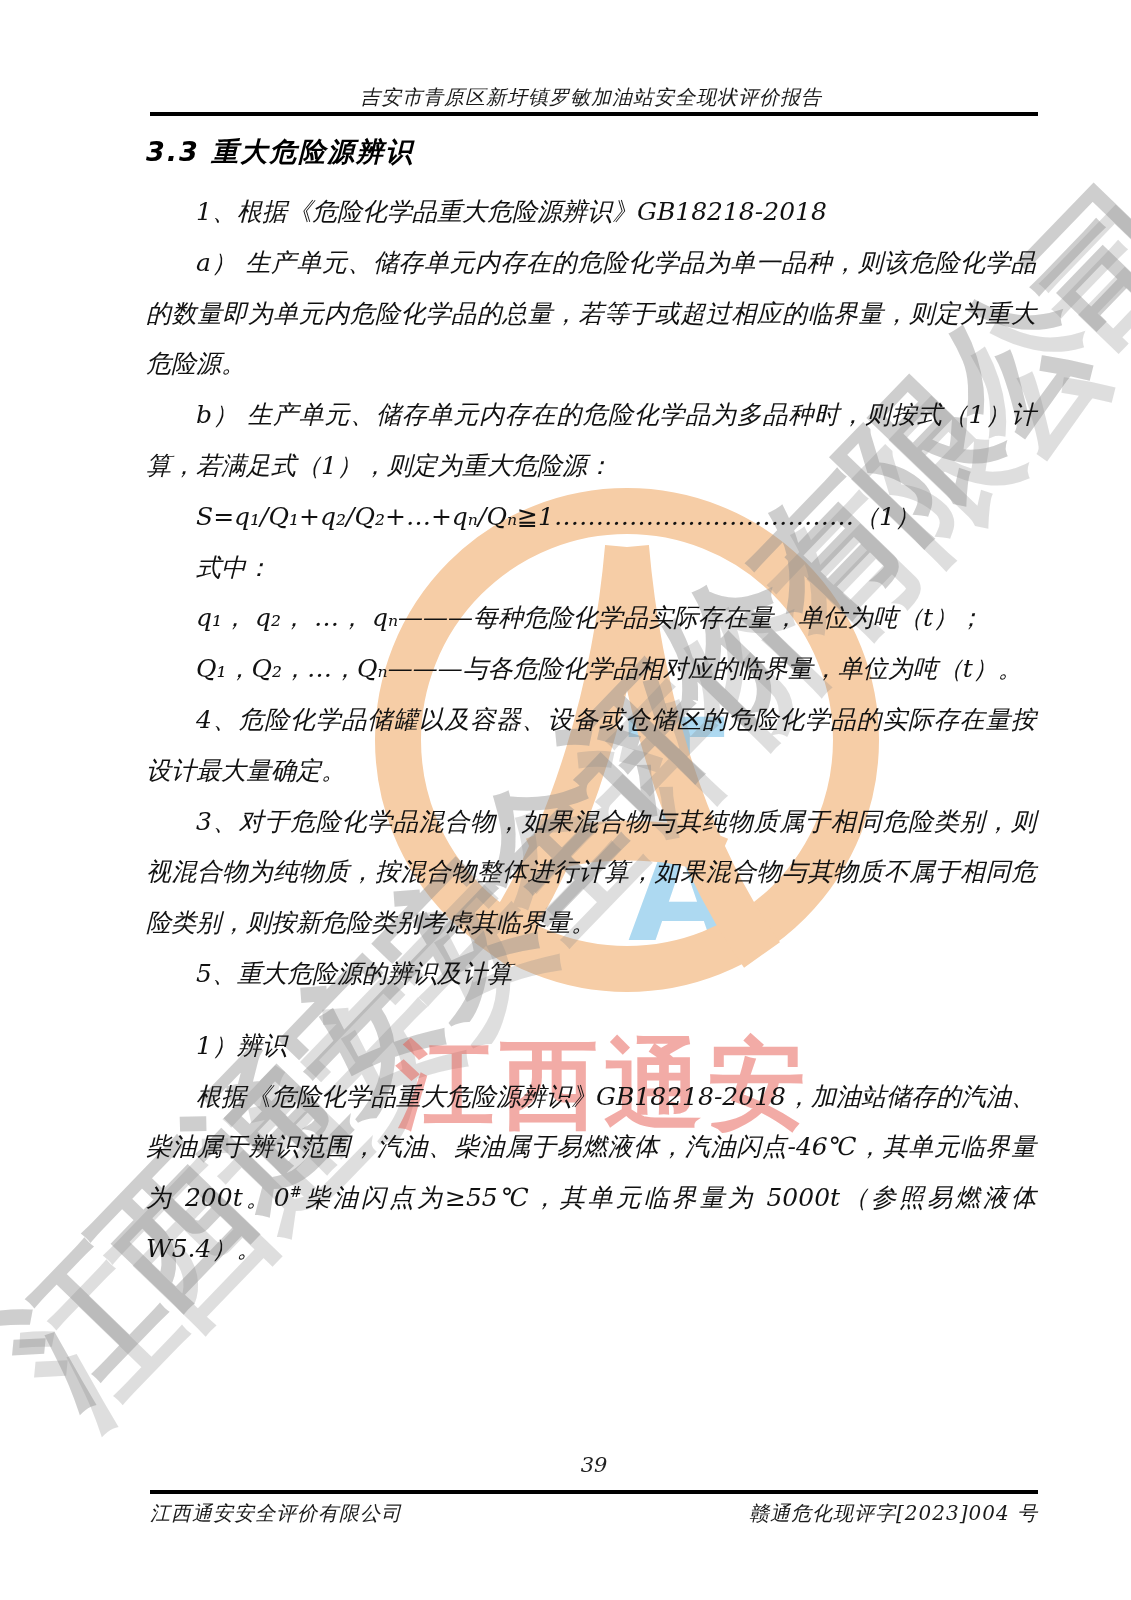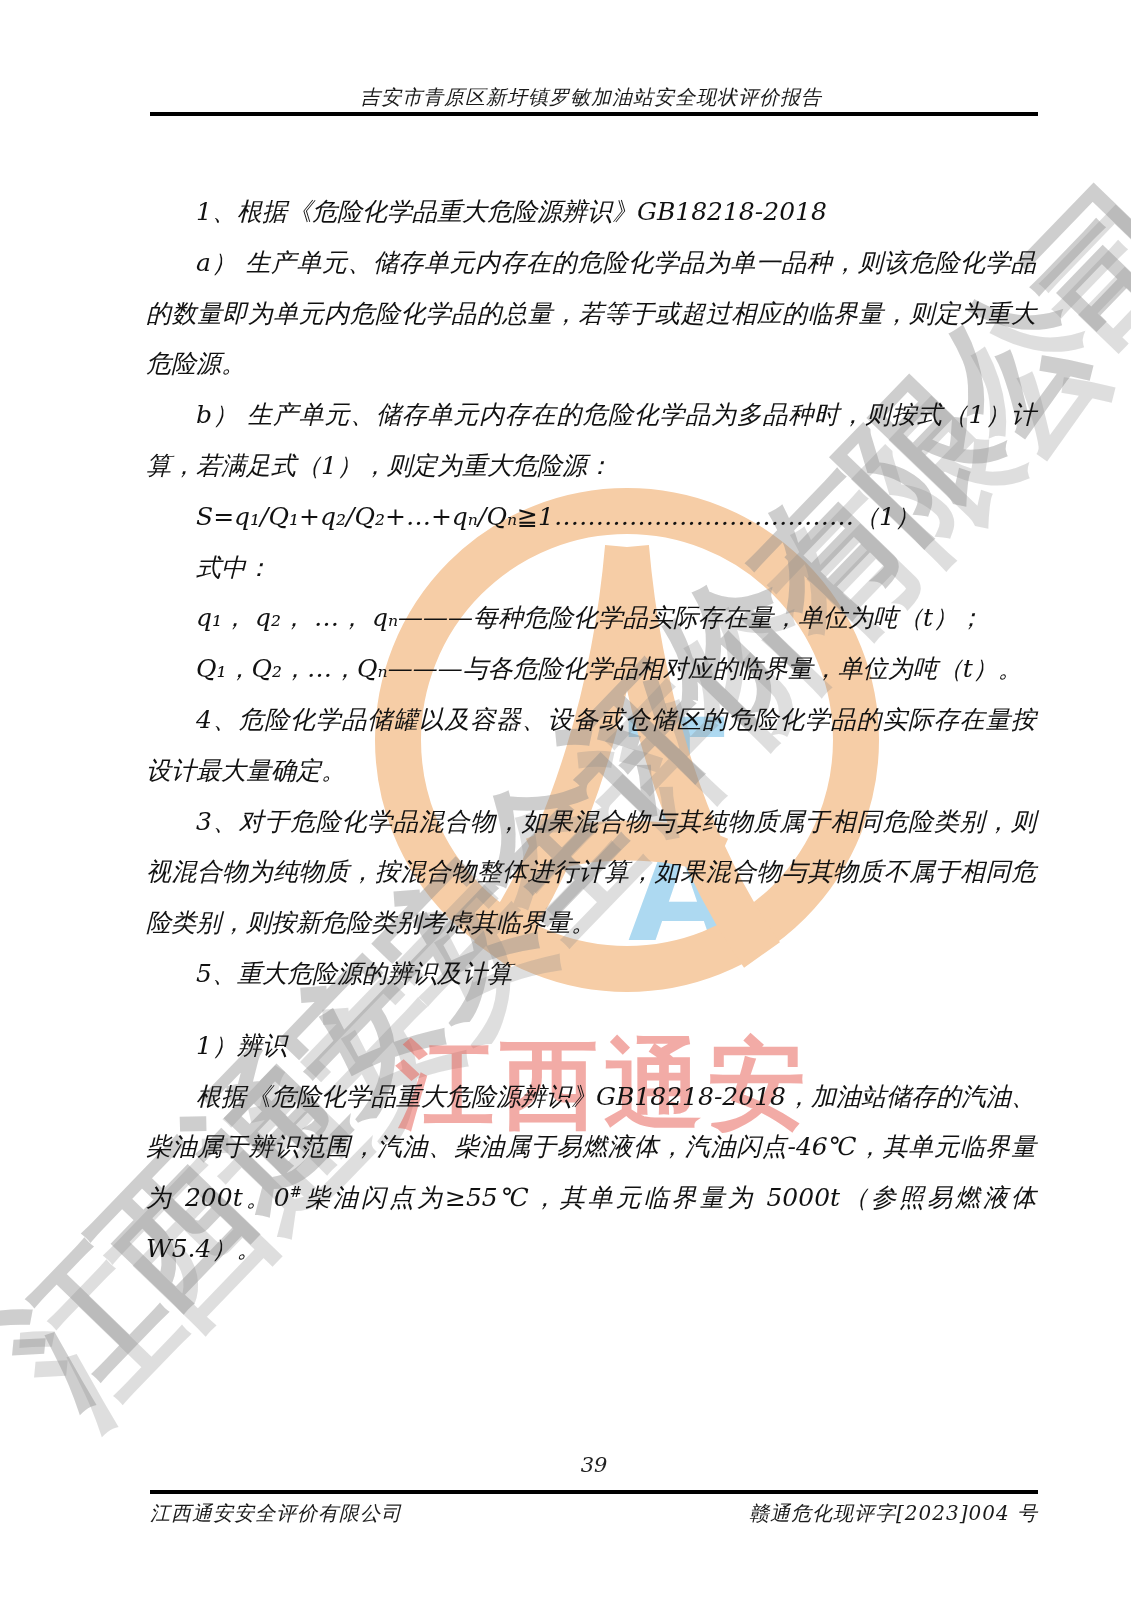--- a/index.html
+++ b/index.html
@@ -89,20 +89,21 @@
     <div class="wm-diag echo">江西通安安全评价有限公司</div>
     <div class="wm-diag">江西通安安全评价有限公司</div>
     <div class="wm-red">江西通安</div>
   </div>
 
   <div class="content">
 
     <div class="header-title">吉安市青原区新圩镇罗敏加油站安全现状评价报告</div>
     <div class="header-rule"></div>
 
+    <div class="section-heading">3.3 重大危险源辨识</div>
 
     <div class="body-text">
       <p>1、根据《危险化学品重大危险源辨识》GB18218-2018</p>
       <p>a） 生产单元、储存单元内存在的危险化学品为单一品种，则该危险化学品的数量即为单元内危险化学品的总量，若等于或超过相应的临界量，则定为重大危险源。</p>
       <p>b） 生产单元、储存单元内存在的危险化学品为多品种时，则按式（1）计算，若满足式（1），则定为重大危险源：</p>
       <p>S=q₁/Q₁+q₂/Q₂+…+qₙ/Qₙ≧1………………………………（1）</p>
       <p>式中：</p>
       <p>q₁， q₂， …， qₙ———每种危险化学品实际存在量，单位为吨（t）；</p>
       <p>Q₁，Q₂，…，Qₙ———与各危险化学品相对应的临界量，单位为吨（t）。</p>
       <p>4、危险化学品储罐以及容器、设备或仓储区的危险化学品的实际存在量按设计最大量确定。</p>

